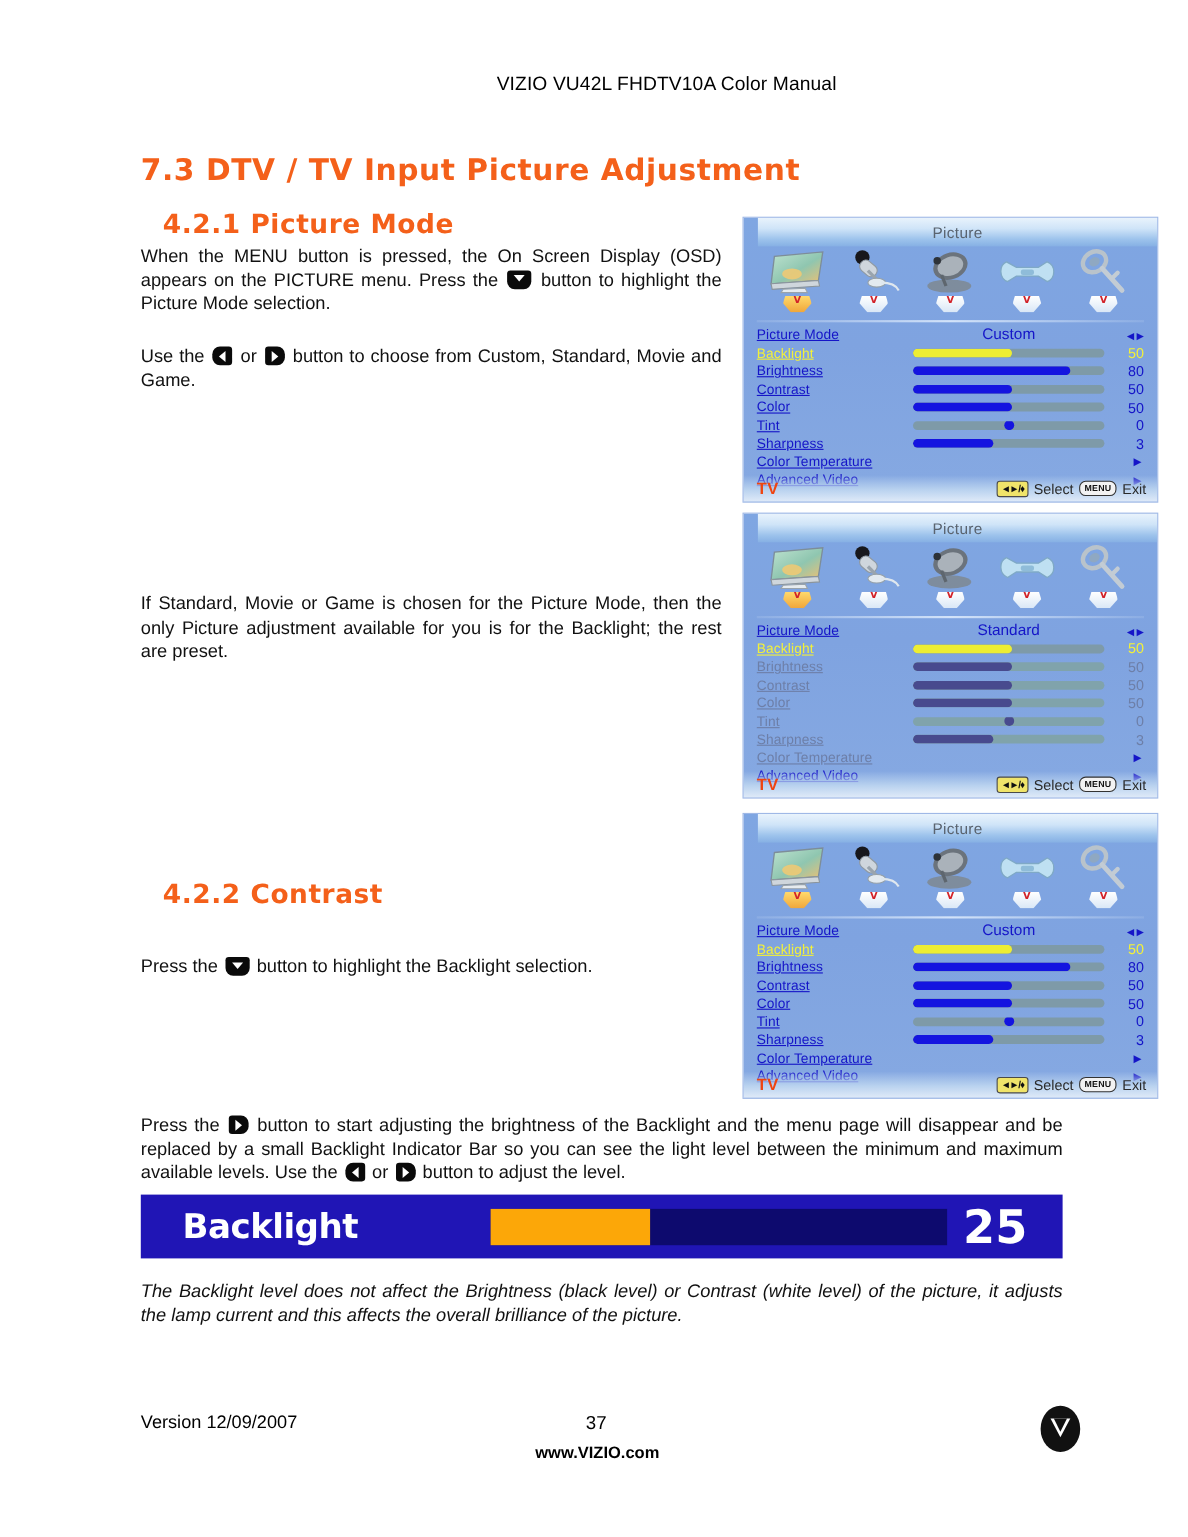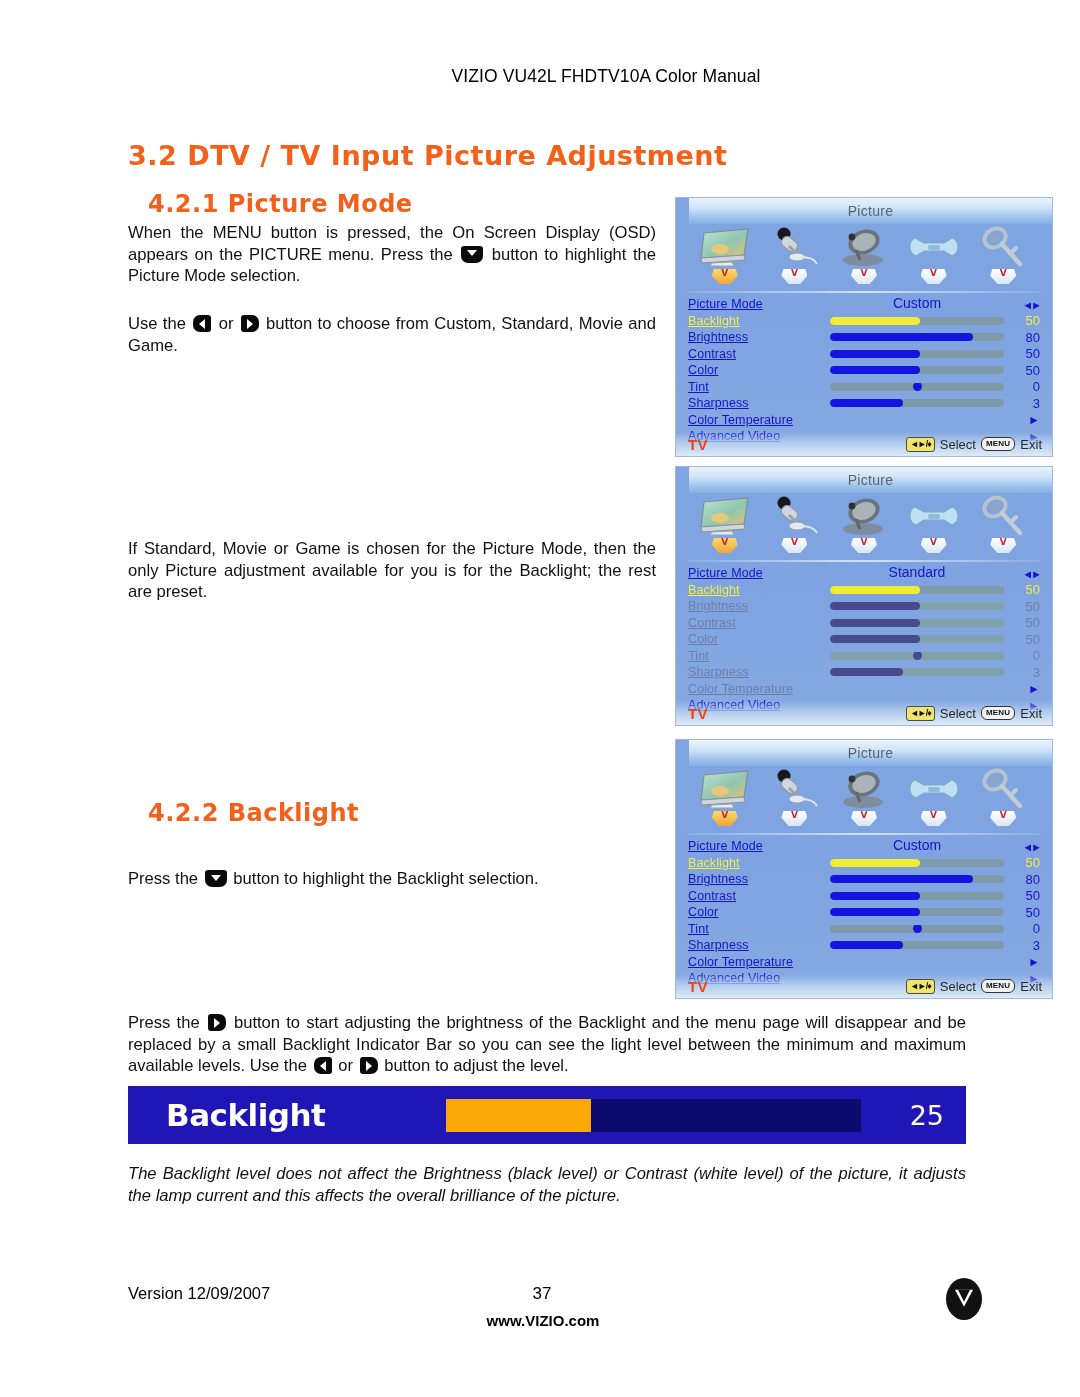--- a/index.html
+++ b/index.html
@@ -291,24 +291,24 @@
     background: #0d0a6e;
     position: relative;
   }
   .bl-fill {
     position: absolute;
     left: 0; top: 0; bottom: 0;
     background: #FCA708;
   }
   .bl-value {
     margin-left: auto;
-    margin-right: 22px;
+    margin-right: 32px;
     color: #fff;
-    font-weight: normal;
-    font-size: 27px;
+    font-weight: bold;
+    font-size: 42px;
     font-family: "DejaVu Sans", sans-serif;
   }
 
   
   .footer-version {
     position: absolute;
     left: 128px;
     top: 1284px;
     font-size: 16.5px;
   }
@@ -357,23 +357,23 @@
     border-top: 12px solid #111;
   }
 </style>
 </head>
 <body>
 
 <div class="page-header">
   <span class="hdr-inner">VIZIO VU42L FHDTV10A Color Manual</span>
 </div>
 
-<div class="sec-title sec-h1">3.2 DTV / TV Input Picture Adjustment</div>
+<div class="sec-title sec-h1">7.3 DTV / TV Input Picture Adjustment</div>
 <div class="sec-title sec-h2a">4.2.1 Picture Mode</div>
-<div class="sec-title sec-h2b">4.2.2 Backlight</div>
+<div class="sec-title sec-h2b">4.2.2 Contrast</div>
 
 <div class="para" id="para-1">
   <span>When the MENU button is pressed, the On Screen Display (OSD) appears on the PICTURE menu.  Press the </span><span class="btn-glyph down"></span><span> button to highlight the Picture Mode selection.</span>
 </div>
 
 <div class="para" id="para-2">
   <span>Use the </span><span class="btn-glyph left"></span><span> or </span><span class="btn-glyph right"></span><span> button to choose from Custom, Standard, Movie and Game.</span>
 </div>
 
 <div class="para" id="para-3">If Standard, Movie or Game is chosen for the Picture Mode, then the only Picture adjustment available for you is for the Backlight; the rest are preset.</div>

